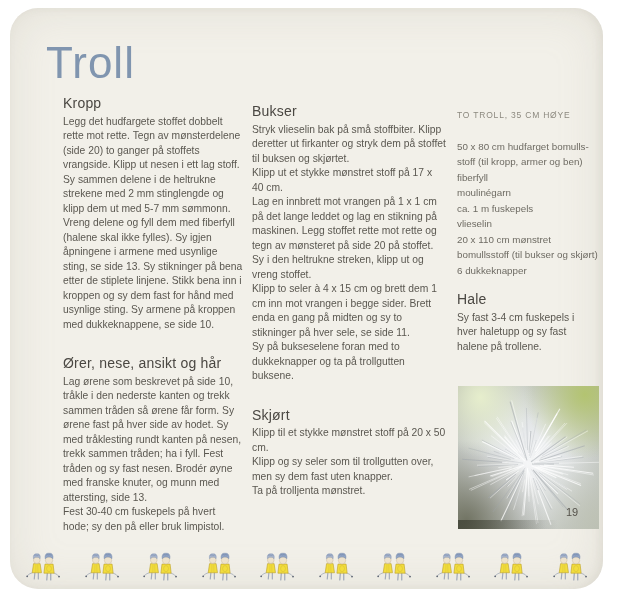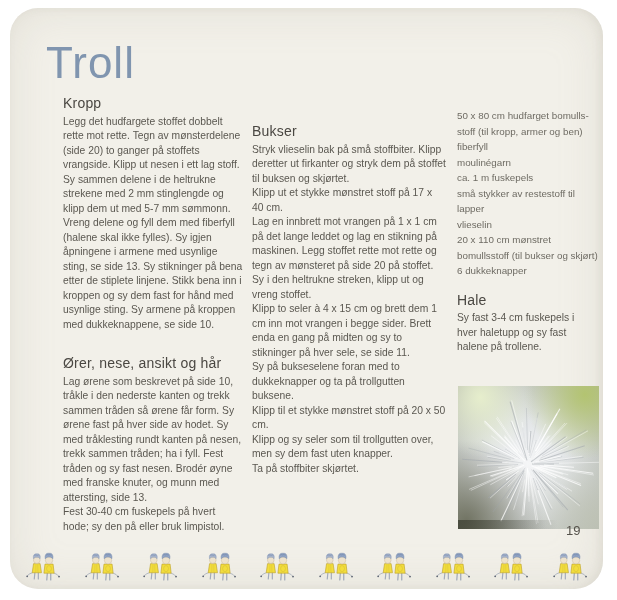--- a/index.html
+++ b/index.html
@@ -17,21 +17,21 @@
     position:absolute;left:36px;top:30px;margin:0;
     font-size:44px;font-weight:300;color:#8095af;letter-spacing:1px;
   }
   .col{position:absolute;color:#5a5750;font-size:10.3px;line-height:14.5px;}
   .col p{margin:0;}
   .col h2{
     font-size:14px;font-weight:400;color:#4a4742;margin:0 0 4px 0;letter-spacing:.2px;
   }
   .col section + section h2{margin-top:24px;}
   .col1{left:53px;top:88px;width:180px;}
-  .col2{left:242px;top:116px;width:194px;}
+  .col2{left:242px;top:96px;width:194px;}
   .col3{left:447px;top:100px;width:146px;}
   .mat-title{
     font-size:8.5px;color:#8c897f;letter-spacing:.8px;margin-bottom:16px;
   }
   ul.materials{list-style:none;margin:0;padding:0;font-size:9.8px;line-height:15.5px;color:#6e6b63;}
   .hale{display:block;margin-top:14px;width:120px;}
   .hale h2{margin-bottom:4px;}
   .photo{
     position:absolute;left:448px;top:378px;width:141px;height:143px;
     background:
@@ -41,21 +41,21 @@
       radial-gradient(ellipse at 96% 92%, rgba(190,194,180,.8), rgba(190,194,180,0) 38%),
       radial-gradient(ellipse at 50% 54%, #f5f6f7 0%, #e2e5e7 40%, #c6cac6 72%, #b2b6ab 100%);
     overflow:hidden;
   }
   .photo::after{
     content:"";position:absolute;left:0;right:30%;bottom:0;height:9px;
     background:linear-gradient(to right, rgba(60,62,50,.75), rgba(60,62,50,0));
   }
   .photo svg{position:absolute;left:0;top:0;width:100%;height:100%;}
   .pageno{
-    position:absolute;left:556px;top:515px;font-size:13px;color:#55524b;text-align:center;
+    position:absolute;left:556px;top:498px;font-size:11px;color:#55524b;text-align:center;
   }
   .footer-border{
     position:absolute;left:0;right:0;top:531px;height:46px;
     display:flex;justify-content:space-around;align-items:flex-end;padding:0 4px;
   }
   .tp{width:36px;height:40px;}
   .defs{position:absolute;width:0;height:0;overflow:hidden;}
 </style>
 </head>
 <body>
@@ -103,33 +103,34 @@
   <div class="col col2">
     <section>
       <h2>Bukser</h2>
       <p>Stryk vlieselin bak på små stoffbiter. Klipp deretter ut firkanter og stryk dem på stoffet til buksen og skjørtet.</p>
       <p>Klipp ut et stykke mønstret stoff på 17 x 40 cm.</p>
       <p>Lag en innbrett mot vrangen på 1 x 1 cm på det lange leddet og lag en stikning på maskinen. Legg stoffet rette mot rette og tegn av mønsteret på side 20 på stoffet. Sy i den heltrukne streken, klipp ut og vreng stoffet.</p>
       <p>Klipp to seler à 4 x 15 cm og brett dem 1 cm inn mot vrangen i begge sider. Brett enda en gang på midten og sy to stikninger på hver sele, se side 11.</p>
       <p>Sy på bukseselene foran med to dukkeknapper og ta på trollgutten buksene.</p>
     </section>
     <section>
+      <h2>Skjørt</h2>
       <p>Klipp til et stykke mønstret stoff på 20 x 50 cm.</p>
       <p>Klipp og sy seler som til trollgutten over, men sy dem fast uten knapper.</p>
-      <p>Ta på stoffbiter skjørtet.</p>
+      <p>Ta på trolljenta mønstret.</p>
     </section>
   </div>
 
   <div class="col col3">
+    <div class="mat-title">TO TROLL, 35 CM HØYE</div>
     <ul class="materials">
       <li>50 x 80 cm hudfarget bomulls­stoff (til kropp, armer og ben)</li>
       <li>fiberfyll</li>
       <li>moulinégarn</li>
       <li>ca. 1 m fuskepels</li>
-      <li>små stykker av restestoff til lapper</li>
       <li>vlieselin</li>
       <li>20 x 110 cm mønstret bomullsstoff (til bukser og skjørt)</li>
       <li>6 dukkeknapper</li>
     </ul>
     <section class="hale">
       <h2>Hale</h2>
       <p>Sy fast 3-4 cm fuskepels i hver haletupp og sy fast halene på trollene.</p>
     </section>
   </div>
 

